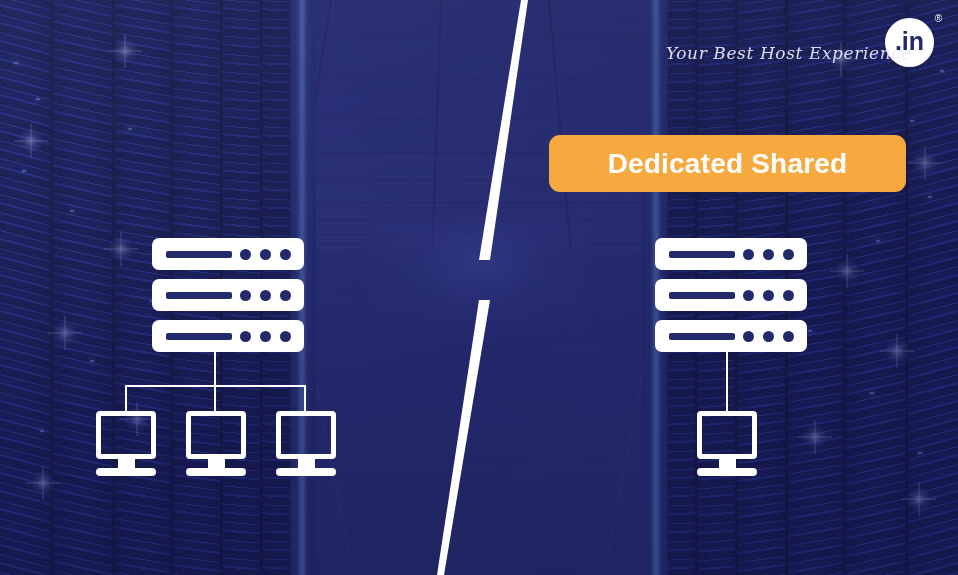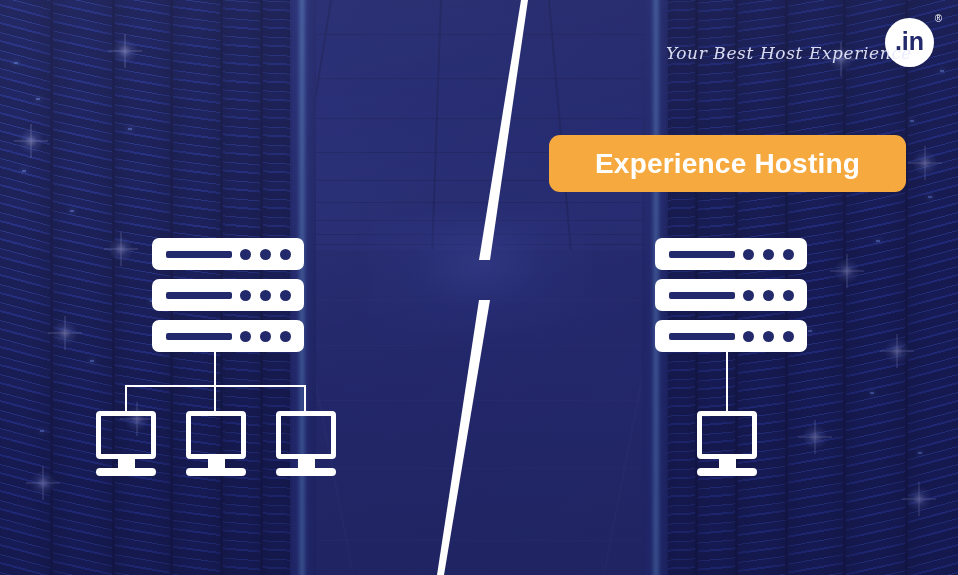--- a/index.html
+++ b/index.html
@@ -533,21 +533,21 @@
     <div class="mon-base"></div>
   </div>
 
   <svg class="divider" viewBox="0 0 958 575">
     <polygon points="521,0 528,0 490,260 479,260" fill="#ffffff"></polygon>
     <polygon points="479,300 490,300 444,575 437,575" fill="#ffffff"></polygon>
   </svg>
 
 
   <div class="badge" id="badge-dedicated" style="background:#f5a93f;">
-    <span>Experience Hosting</span>
+    <span>Dedicated Shared</span>
   </div>
 
 
   <div id="logo">
     <span id="logo-dot-circle">
       <span id="logo-dot-text">.in</span>
     </span>
   </div>
   <span id="logo-reg">®</span>
   <span id="logo-tagline">Your Best Host Experience</span>

